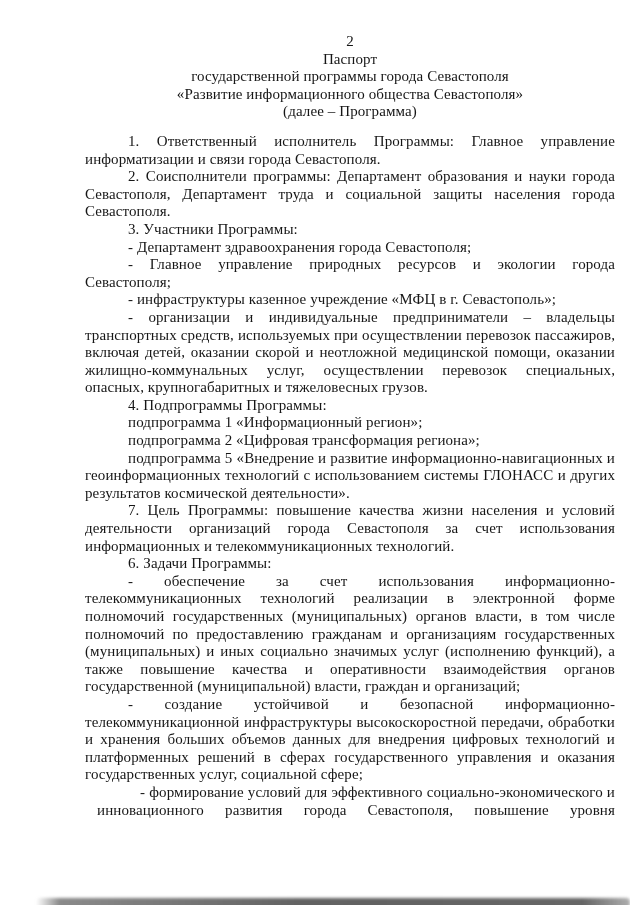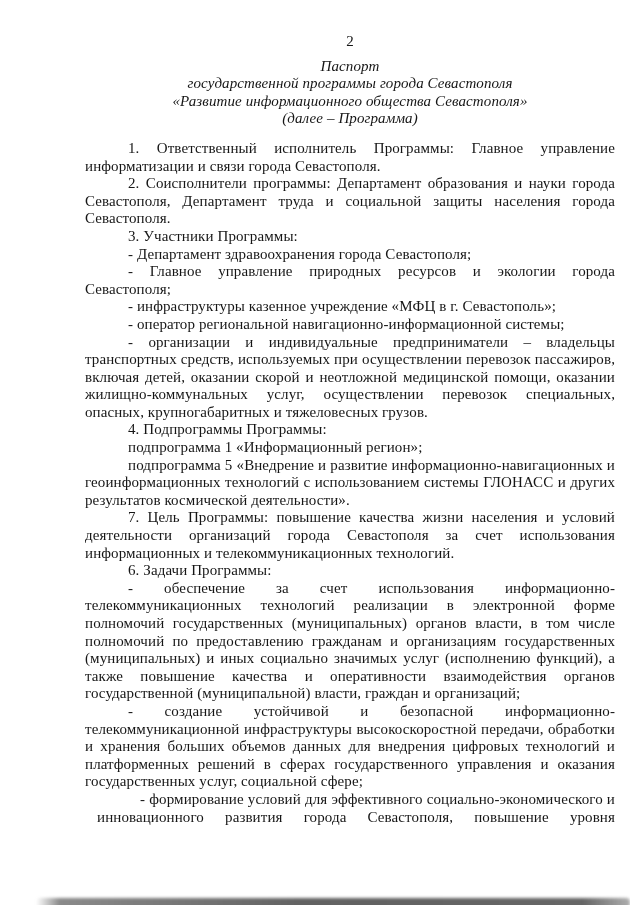--- a/index.html
+++ b/index.html
@@ -28,22 +28,21 @@
     line-height: 17.6px;
     text-align: justify;
     text-indent: 43px;
     letter-spacing: 0.1px;
   }
   .center {
     text-align: center;
     text-indent: 0;
   }
   .title-block {
-    margin-top: 7px;
-    font-style: italic;
+    margin-top: 0;
   }
   .body-start {
     margin-top: 12px;
   }
   .justify-last {
     text-align-last: justify;
     margin-left: 12px;
   }
   
   .scan-artifact {
@@ -77,24 +76,24 @@
       <p class="para center">(далее – Программа)</p>
     </div>
 
     <div class="body">
       <p class="para body-start">1. Ответственный исполнитель Программы: Главное управление информатизации и связи города Севастополя.</p>
       <p class="para">2. Соисполнители программы: Департамент образования и науки города Севастополя, Департамент труда и социальной защиты населения города Севастополя.</p>
       <p class="para">3. Участники Программы:</p>
       <p class="para">- Департамент здравоохранения города Севастополя;</p>
       <p class="para">- Главное управление природных ресурсов и экологии города Севастополя;</p>
       <p class="para">- инфраструктуры казенное учреждение «МФЦ в г. Севастополь»;</p>
-      <p class="para">- оператор региональной навигационно-информационной системы;</p>
       <p class="para">- организации и индивидуальные предприниматели – владельцы транспортных средств, используемых при осуществлении перевозок пассажиров, включая детей, оказании скорой и неотложной медицинской помощи, оказании жилищно-коммунальных услуг, осуществлении перевозок специальных, опасных, крупногабаритных и тяжеловесных грузов.</p>
       <p class="para">4. Подпрограммы Программы:</p>
       <p class="para">подпрограмма 1 «Информационный регион»;</p>
+      <p class="para">подпрограмма 2 «Цифровая трансформация региона»;</p>
       <p class="para">подпрограмма 5 «Внедрение и развитие информационно-навигационных и геоинформационных технологий с использованием системы ГЛОНАСС и других результатов космической деятельности».</p>
       <p class="para">7. Цель Программы: повышение качества жизни населения и условий деятельности организаций города Севастополя за счет использования информационных и телекоммуникационных технологий.</p>
       <p class="para">6. Задачи Программы:</p>
       <p class="para">- обеспечение за счет использования информационно-телекоммуникационных технологий реализации в электронной форме полномочий государственных (муниципальных) органов власти, в том числе полномочий по предоставлению гражданам и организациям государственных (муниципальных) и иных социально значимых услуг (исполнению функций), а также повышение качества и оперативности взаимодействия органов государственной (муниципальной) власти, граждан и организаций;</p>
       <p class="para">- создание устойчивой и безопасной информационно-телекоммуникационной инфраструктуры высокоскоростной передачи, обработки и хранения больших объемов данных для внедрения цифровых технологий и платформенных решений в сферах государственного управления и оказания государственных услуг, социальной сфере;</p>
       <p class="para justify-last">- формирование условий для эффективного социально-экономического и инновационного развития города Севастополя, повышение уровня</p>
     </div>
 
   </div>
 

